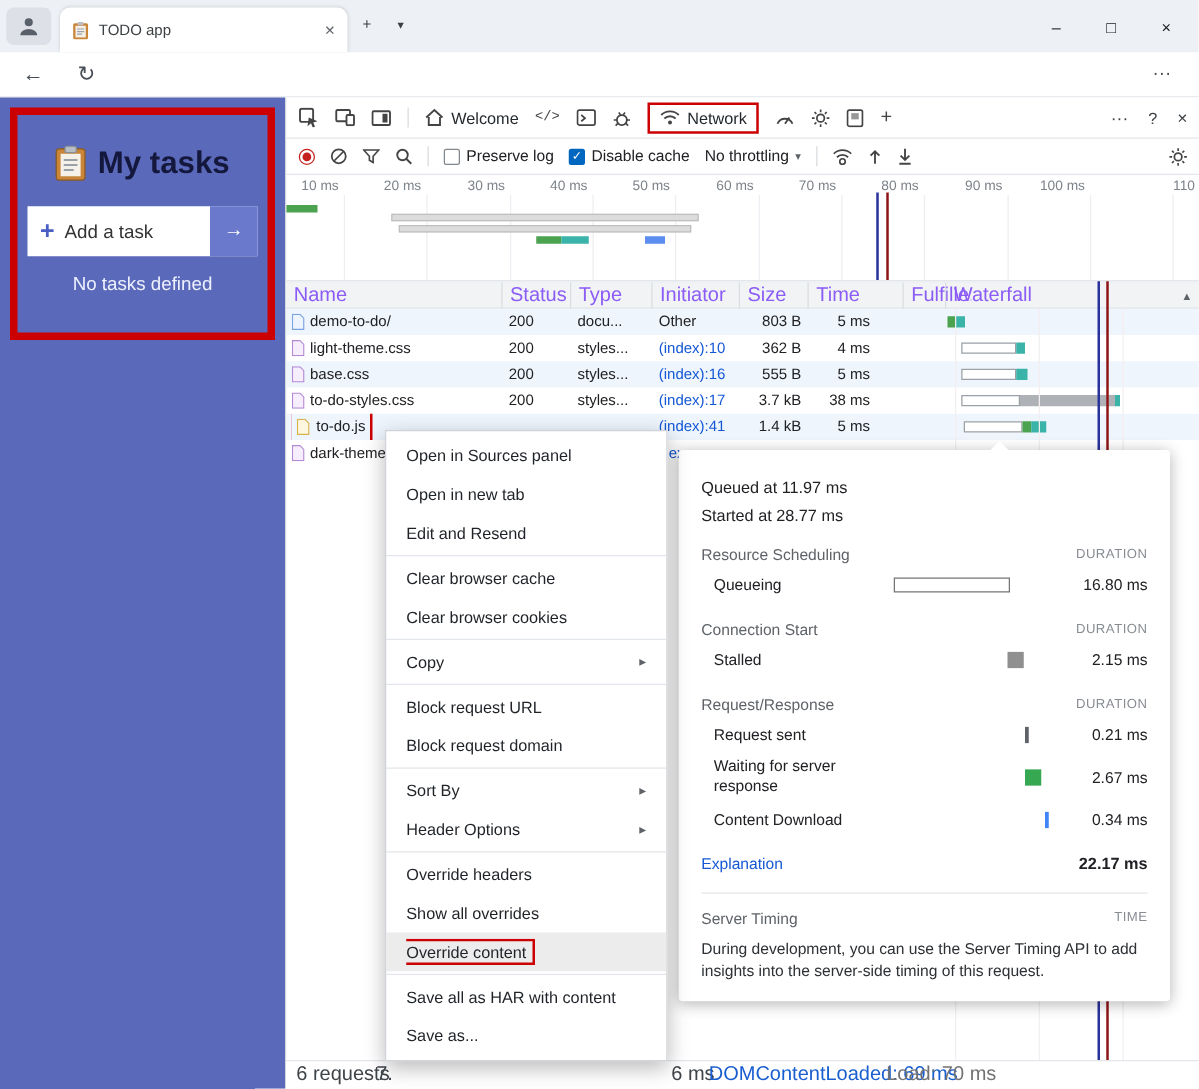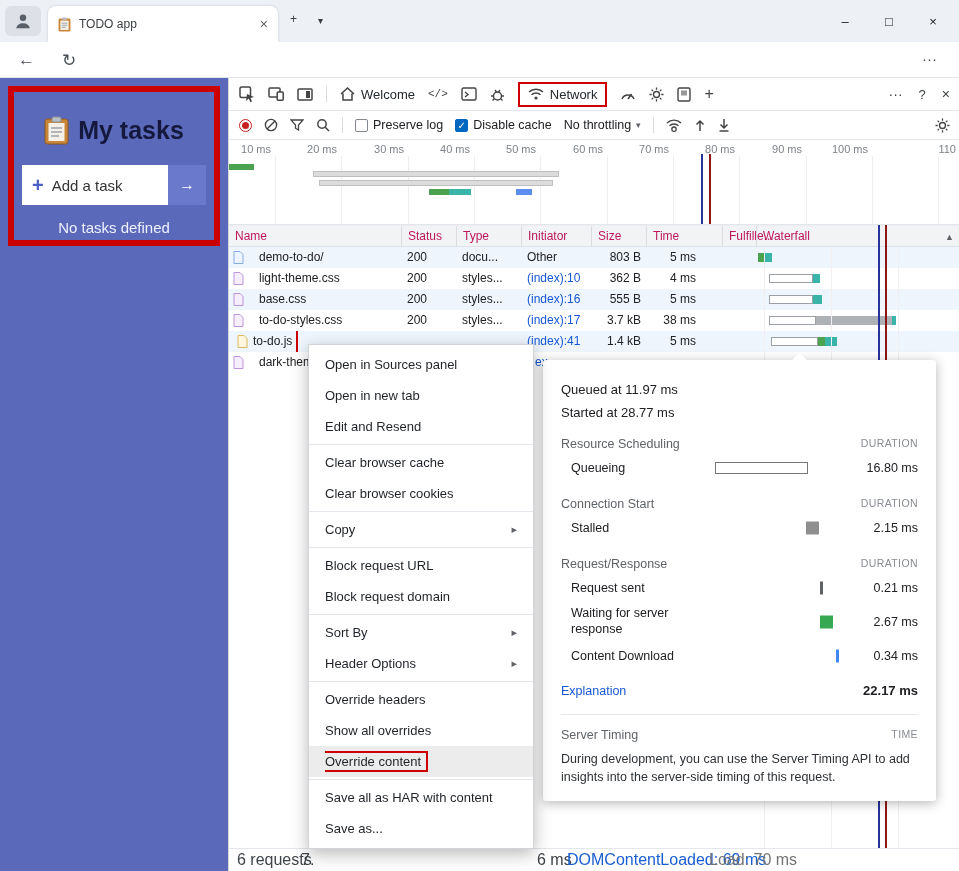--- a/index.html
+++ b/index.html
@@ -18,21 +18,21 @@
 .win-btn{width:44px;height:42px;display:flex;align-items:center;justify-content:center;font-size:13px;color:#202124}
 .addressbar{left:0;top:42px;width:959px;height:36px;background:#fff;border-bottom:1px solid #e2e5e9}
 .nav-ico{font-size:17px;color:#474e56;display:flex;align-items:center;justify-content:center}
 .url-pill{left:100px;top:46px;width:806px;height:28px;background:#f0f3f7;border-radius:14px;display:flex;align-items:center;padding:0 12px}
 .url-text{font-size:12.5px;color:#3c4043;margin-left:8px;flex:1;white-space:nowrap;overflow:hidden}
 .pill-ico{margin-left:14px;font-size:13px;color:#474e56}
 .star{color:#2b7de9;font-size:15px}
 
 
 .page{left:0;top:78px;width:228px;height:793px;background:#5b69ba}
-.red-frame{position:absolute;left:8px;top:8px;width:212px;height:160px;border:6px solid #cc0000}
+.red-frame{position:absolute;left:8px;top:8px;width:212px;height:186px;border:6px solid #cc0000}
 .page-title-row{display:flex;align-items:center;justify-content:center;gap:9px;margin-top:24px}
 .page-title{font-size:25px;font-weight:bold;color:#14183c}
 .add-bar{display:flex;align-items:center;background:#fff;height:40px;margin:20px 8px 0 8px}
 .add-plus{color:#4a5ec4;font-size:20px;font-weight:bold;margin:0 8px 0 10px}
 .add-label{font-size:15px;color:#333;flex:1}
 .arrow-btn{width:38px;height:40px;background:#6a79cc;color:#fff;display:flex;align-items:center;justify-content:center;font-size:16px}
 .empty-text{text-align:center;color:#eef1ff;font-size:15px;margin-top:14px}
 
 
 .devtools{left:228px;top:78px;width:731px;height:793px;background:#fff;border-left:1px solid #d4d7dc}
@@ -52,26 +52,26 @@
 
 
 .overview{position:absolute;left:0;top:62px;width:731px;height:85px;border-bottom:1px solid #e3e6ea;overflow:hidden}
 .tick{position:absolute;top:3px;font-size:11px;color:#7d838a;transform:translateX(-100%);padding-right:4px;white-space:nowrap}
 .grid-v{position:absolute;top:16px;bottom:0;width:1px;background:#eceef1}
 .ov-bar{position:absolute;height:6px}
 .ov-line{position:absolute;top:14px;bottom:0;width:2px}
 
 
 .thead{position:absolute;left:0;top:147px;width:731px;height:22px;background:#f1f3f4;border-bottom:1px solid #dfe2e6;border-top:1px solid #eceef1}
-.th{position:absolute;top:0;height:22px;line-height:21px;font-size:12px;color:#be185d;padding-left:6px;border-left:1px solid #dadde1;white-space:nowrap;overflow:hidden}
+.th{position:absolute;top:0;height:22px;line-height:21px;font-size:16px;color:#8b5cf6;padding-left:6px;border-left:1px solid #dadde1;white-space:nowrap;overflow:hidden}
 .sortmark{position:absolute;right:6px;top:0;line-height:22px;font-size:9px;color:#5f6368}
 .row{position:absolute;left:0;width:731px;height:21px}
 .row.alt{background:#eef5fc}
 .c{position:absolute;top:0;height:21px;line-height:21px;font-size:12px;color:#202124;white-space:nowrap;overflow:hidden}
-.c.name{left:4px;width:168px;display:flex;align-items:center;gap:15px}
+.c.name{left:4px;width:168px;display:flex;align-items:center;gap:4px}
 .c.status{left:178px;width:46px}
 .c.type{left:233px;width:57px}
 .c.init{left:298px;width:64px}
 .c.num{text-align:right}
 .c.size{left:362px;width:50px}
 .c.time{left:417px;width:50px}
 .link{color:#1558d6}
 .red-wrap{display:inline-flex;align-items:center;gap:5px;border:2px solid #cc0000;padding:1px 4px;margin-left:-2px}
 .wf{position:absolute;top:6px;height:9px}
 .wf-outline{border:1px solid #9aa0a6;background:#fff}

